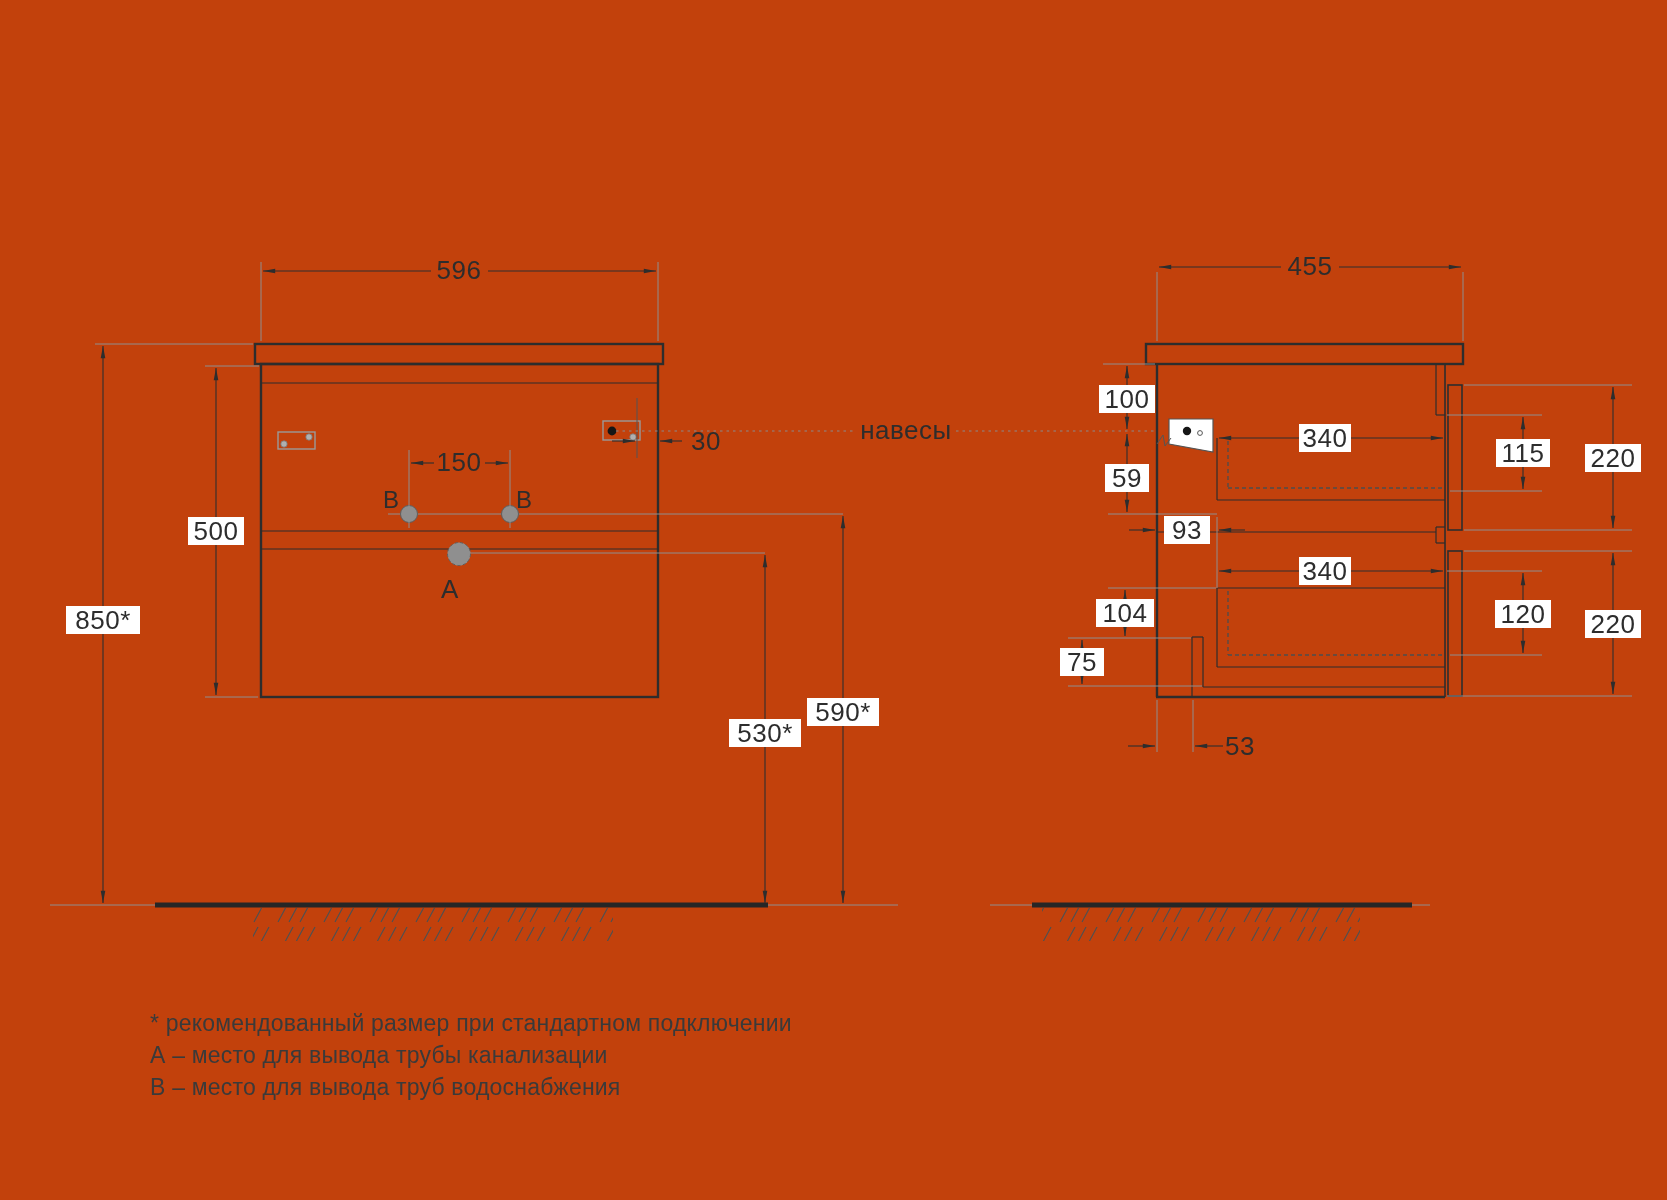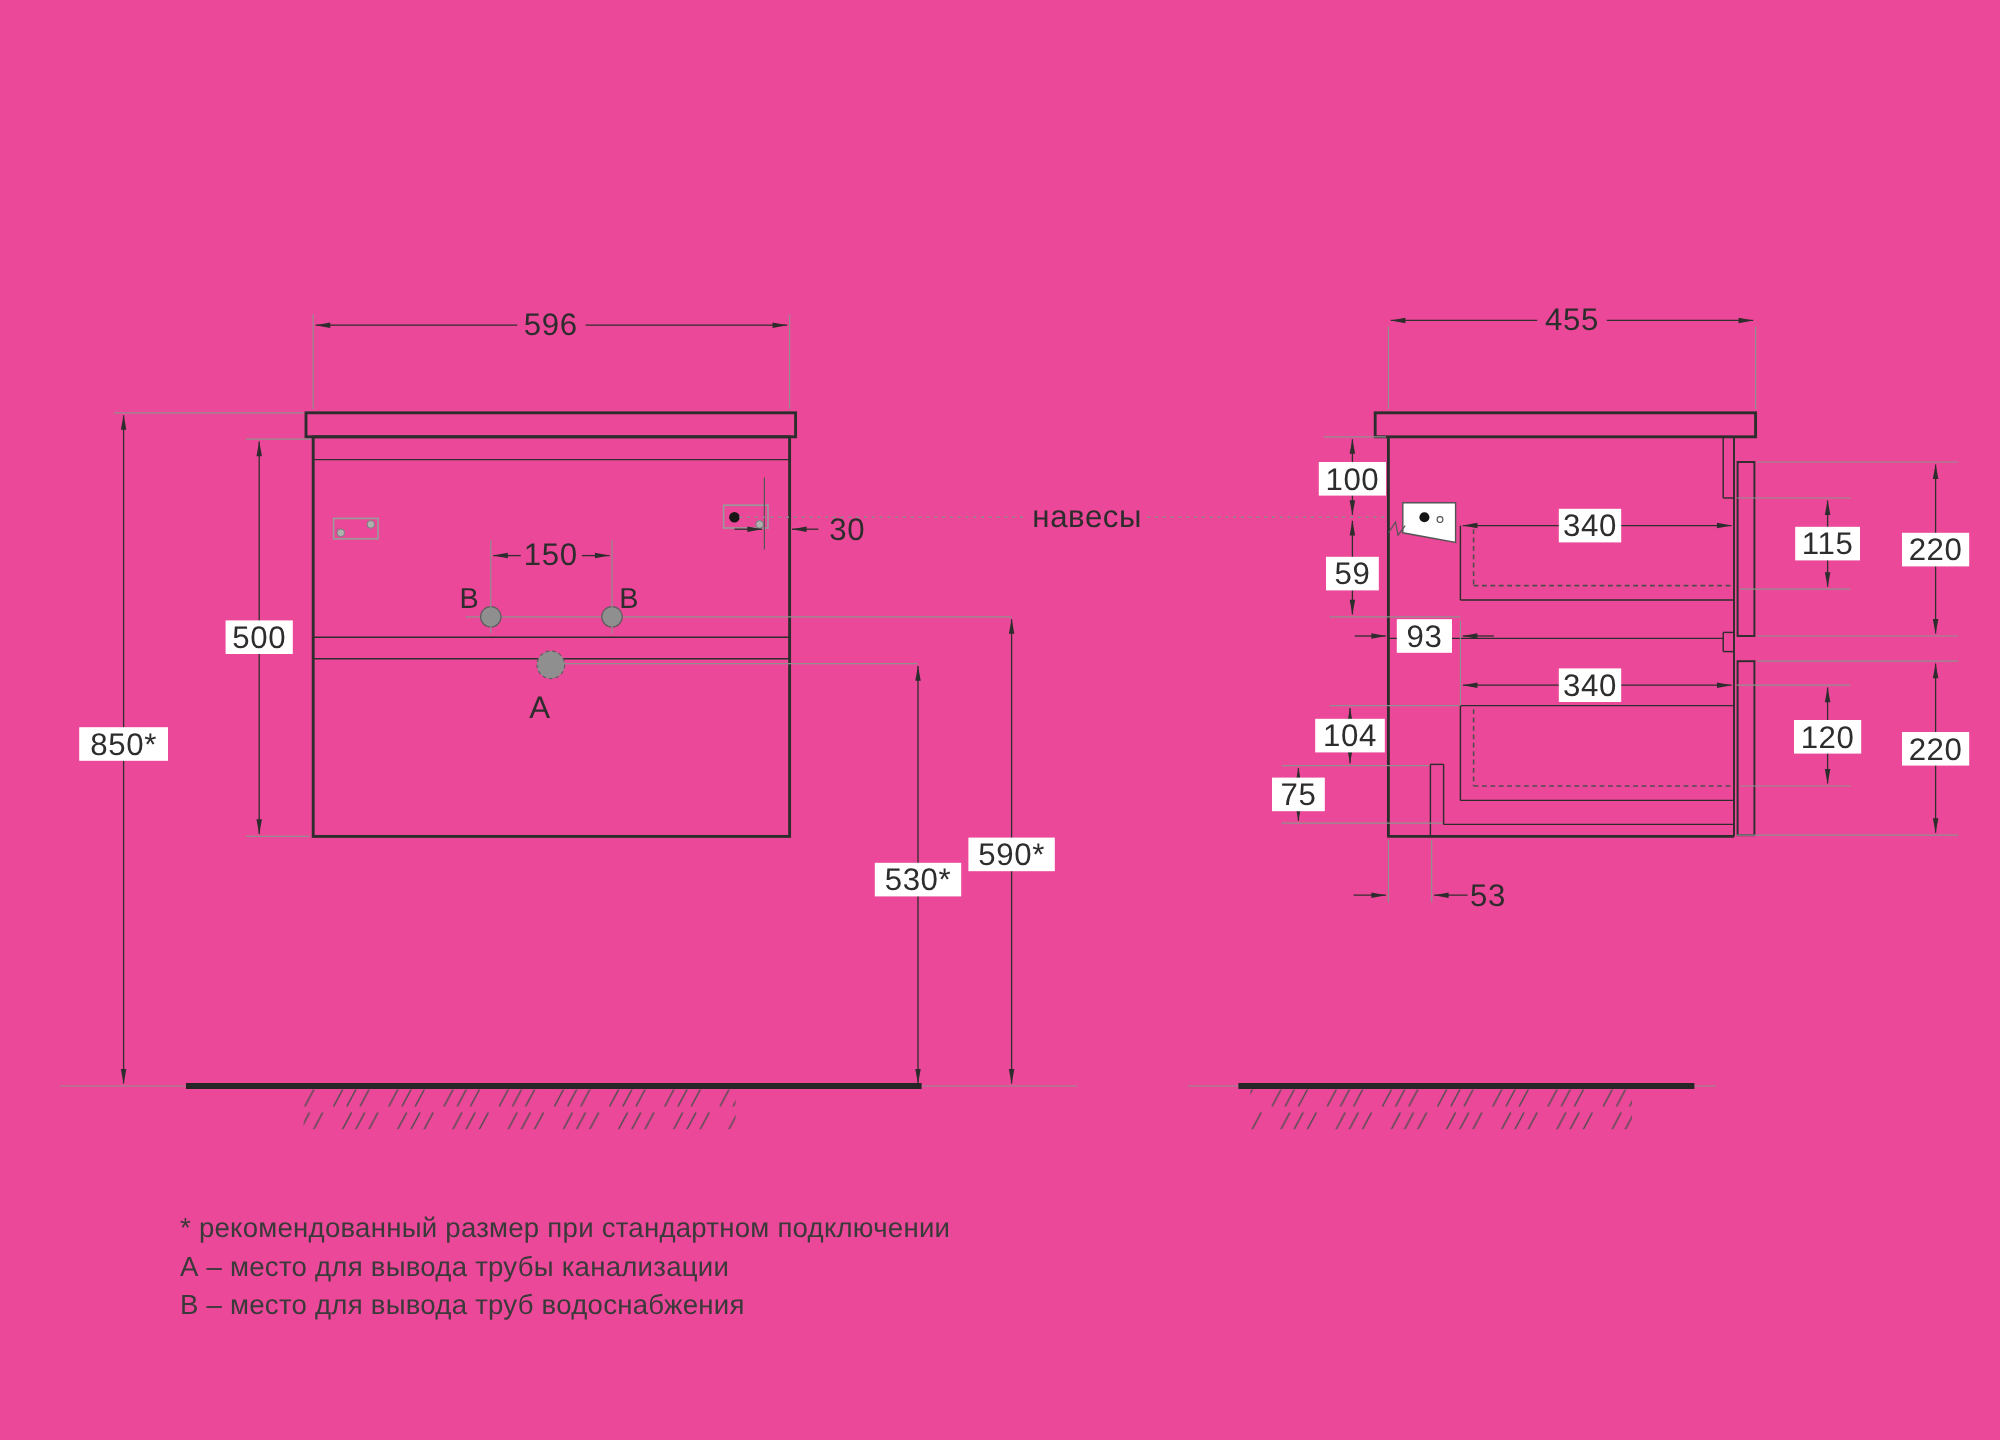--- a/index.html
+++ b/index.html
@@ -1,16 +1,16 @@
 <!DOCTYPE html>
 <html><head>
 <meta charset="utf-8">
 <style>
   html,body{margin:0;padding:0;background:#ffffff;}
-  #stage{position:relative;width:1667px;height:1200px;background:#ec4899;overflow:hidden;}
+  #stage{position:relative;width:1667px;height:1200px;background:#c2410c;overflow:hidden;}
   svg{position:absolute;left:0;top:0;}
   text{font-family:"Liberation Sans", sans-serif;fill:#2d2d2d;}
   .d{font-size:26px;text-anchor:middle;dominant-baseline:central;letter-spacing:0.5px;}
   .lbl{font-size:24px;text-anchor:middle;dominant-baseline:central;}
   .note{font-size:23px;fill:#3a3a3a;letter-spacing:0.2px;}
   .s2{stroke:#2d2d2d;stroke-width:2.4;fill:none;}
   .s1{stroke:#2d2d2d;stroke-width:1.2;fill:none;}
   .s1f{stroke:#2d2d2d;stroke-width:1.6;fill:none;}
   .ext{stroke:#8f8f8f;stroke-width:1;fill:none;}
   .dim{stroke:#2f2f2f;stroke-width:1.1;fill:none;}

